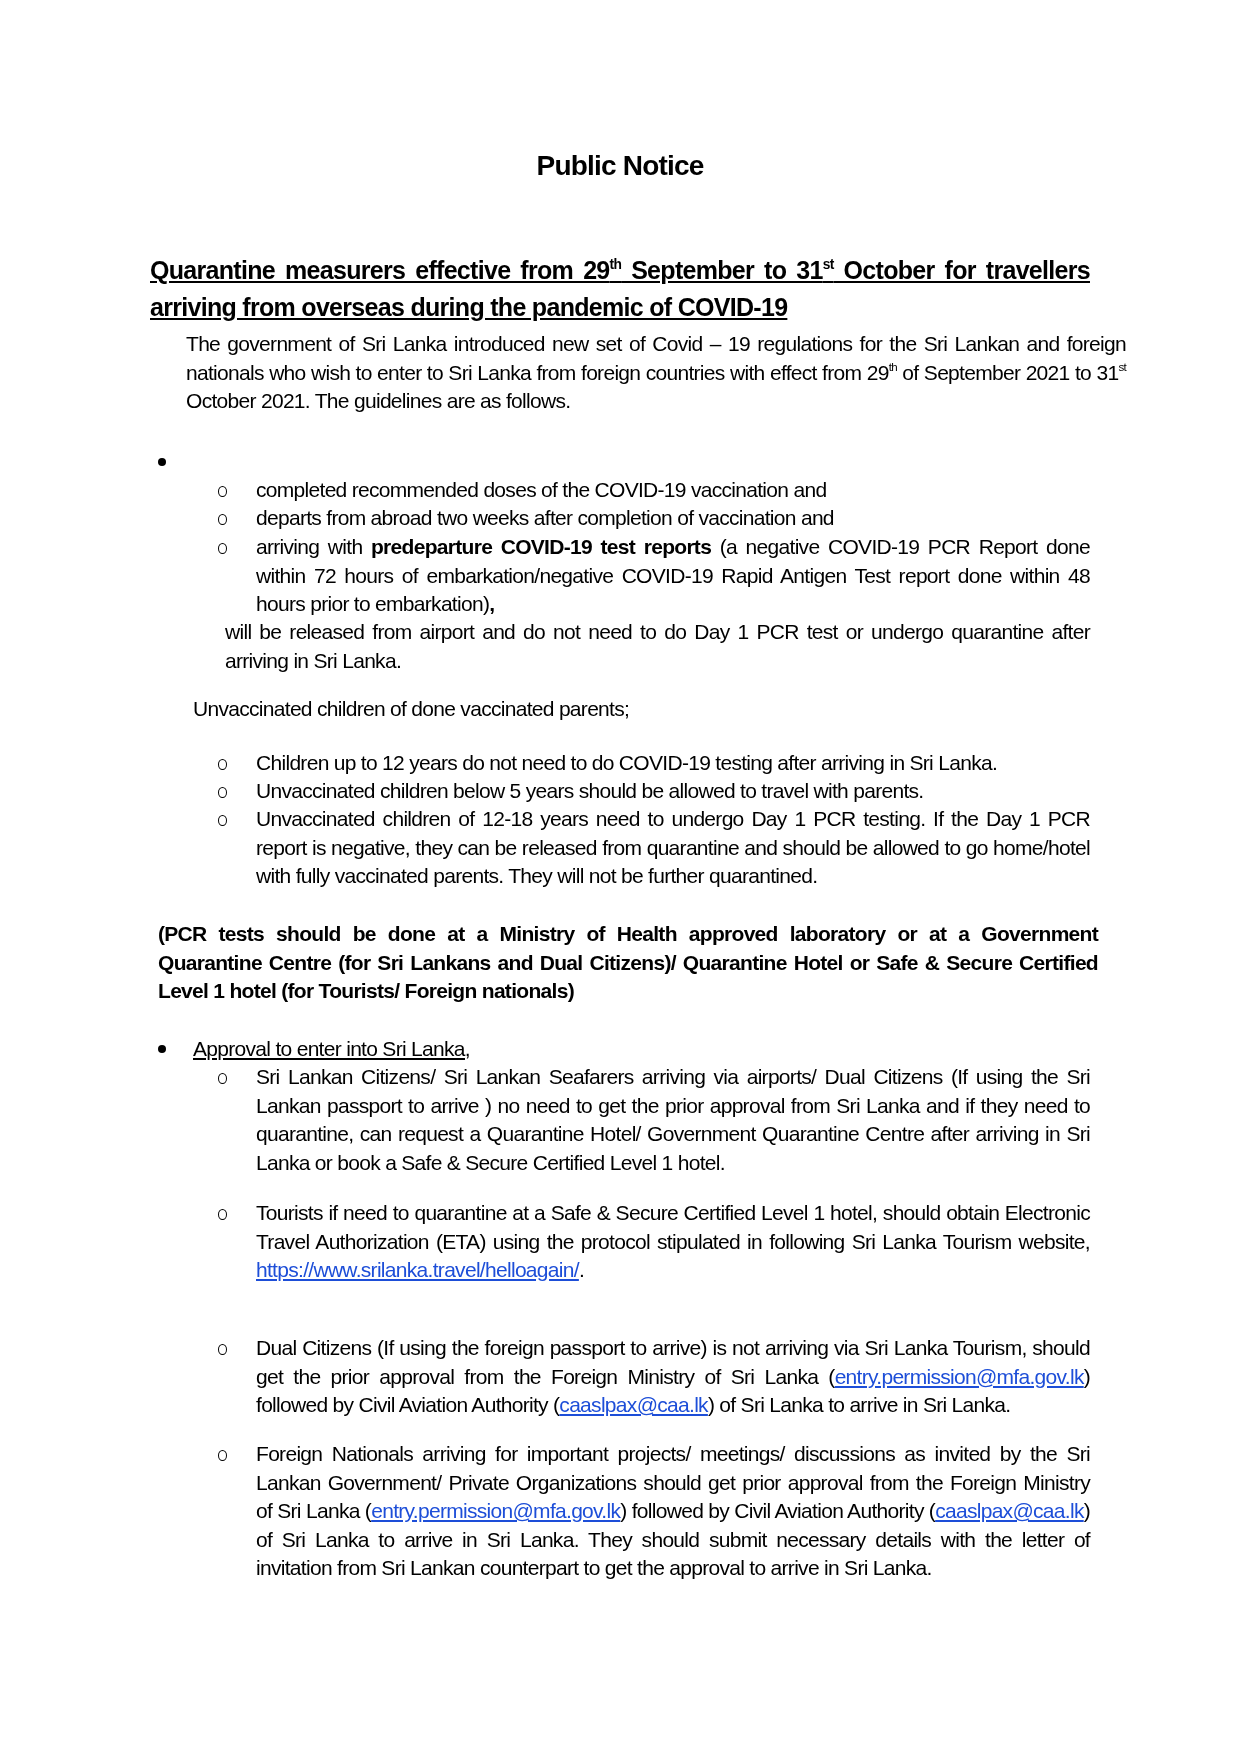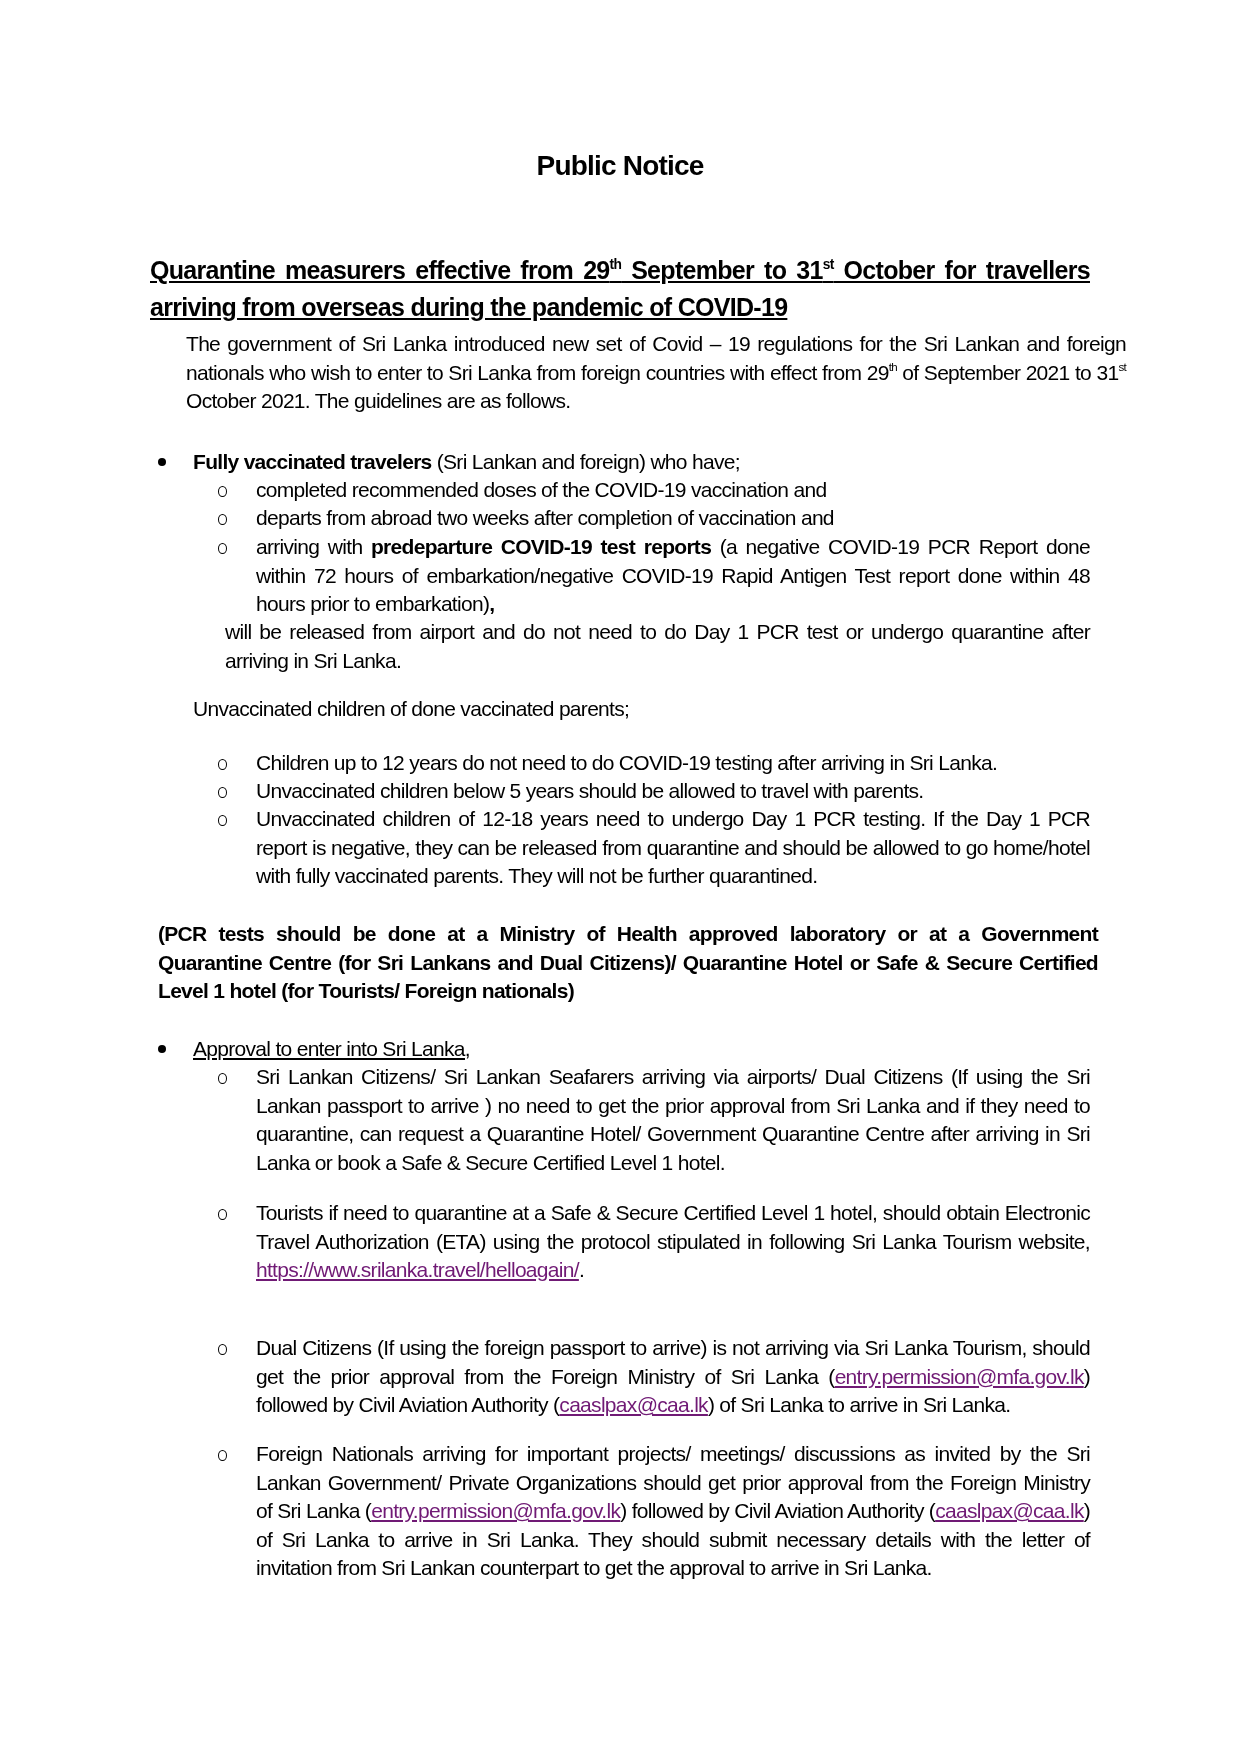--- a/index.html
+++ b/index.html
@@ -58,37 +58,36 @@
       left: 0; top: 10px;
       width: 9px; height: 11px;
       border: 1.3px solid #000;
       border-radius: 50%;
       box-sizing: border-box;
     }
     .sub-row { position: absolute; }
     .sub-text { position: absolute; left: 38px; right: 0; }
     sup { font-size: 0.55em; vertical-align: 0.75em; line-height: 0; }
     b { font-weight: bold; }
-    .link { color: #701a75; text-decoration: underline; }
+    .link { color: #1d4ed8; text-decoration: underline; }
     .ul { text-decoration: underline; }
   </style>
 </head>
 <body>
 
 <div class="page">
 
   <div class="title">Public Notice</div>
 
   <div class="subtitle"><span>Quarantine measurers effective from 29</span><sup>th</sup><span> September to 31</span><sup>st</sup><span> October for travellers arriving from overseas during the pandemic of COVID-19</span></div>
 
   <div class="para abs" style="left:0; top:330px; width:940px;margin-left:36px;"><span>The government of Sri Lanka introduced new set of Covid – 19 regulations for the Sri Lankan and foreign nationals who wish to enter to Sri Lanka from foreign countries with effect from 29</span><sup>th</sup><span> of September 2021 to 31</span><sup>st</sup><span> October 2021. The guidelines are as follows.</span></div>
 
   <div class="bullet-row para" style="top:448px; height:30px;">
     <span class="bullet-dot"></span>
-    <span class="abs" style="left:43px;"><b>Fully vaccinated travelers</b><span> (Sri Lankan and foreign) who have;</span></span>
   </div>
 
   <div class="sub-row para" style="left:68px; width:872px; top:476px; height:30px;">
     <span class="circ"></span>
     <span class="sub-text">completed recommended doses of the COVID-19 vaccination and</span>
   </div>
   <div class="sub-row para" style="left:68px; width:872px; top:504px; height:30px;">
     <span class="circ"></span>
     <span class="sub-text">departs from abroad two weeks after completion of vaccination and</span>
   </div>

